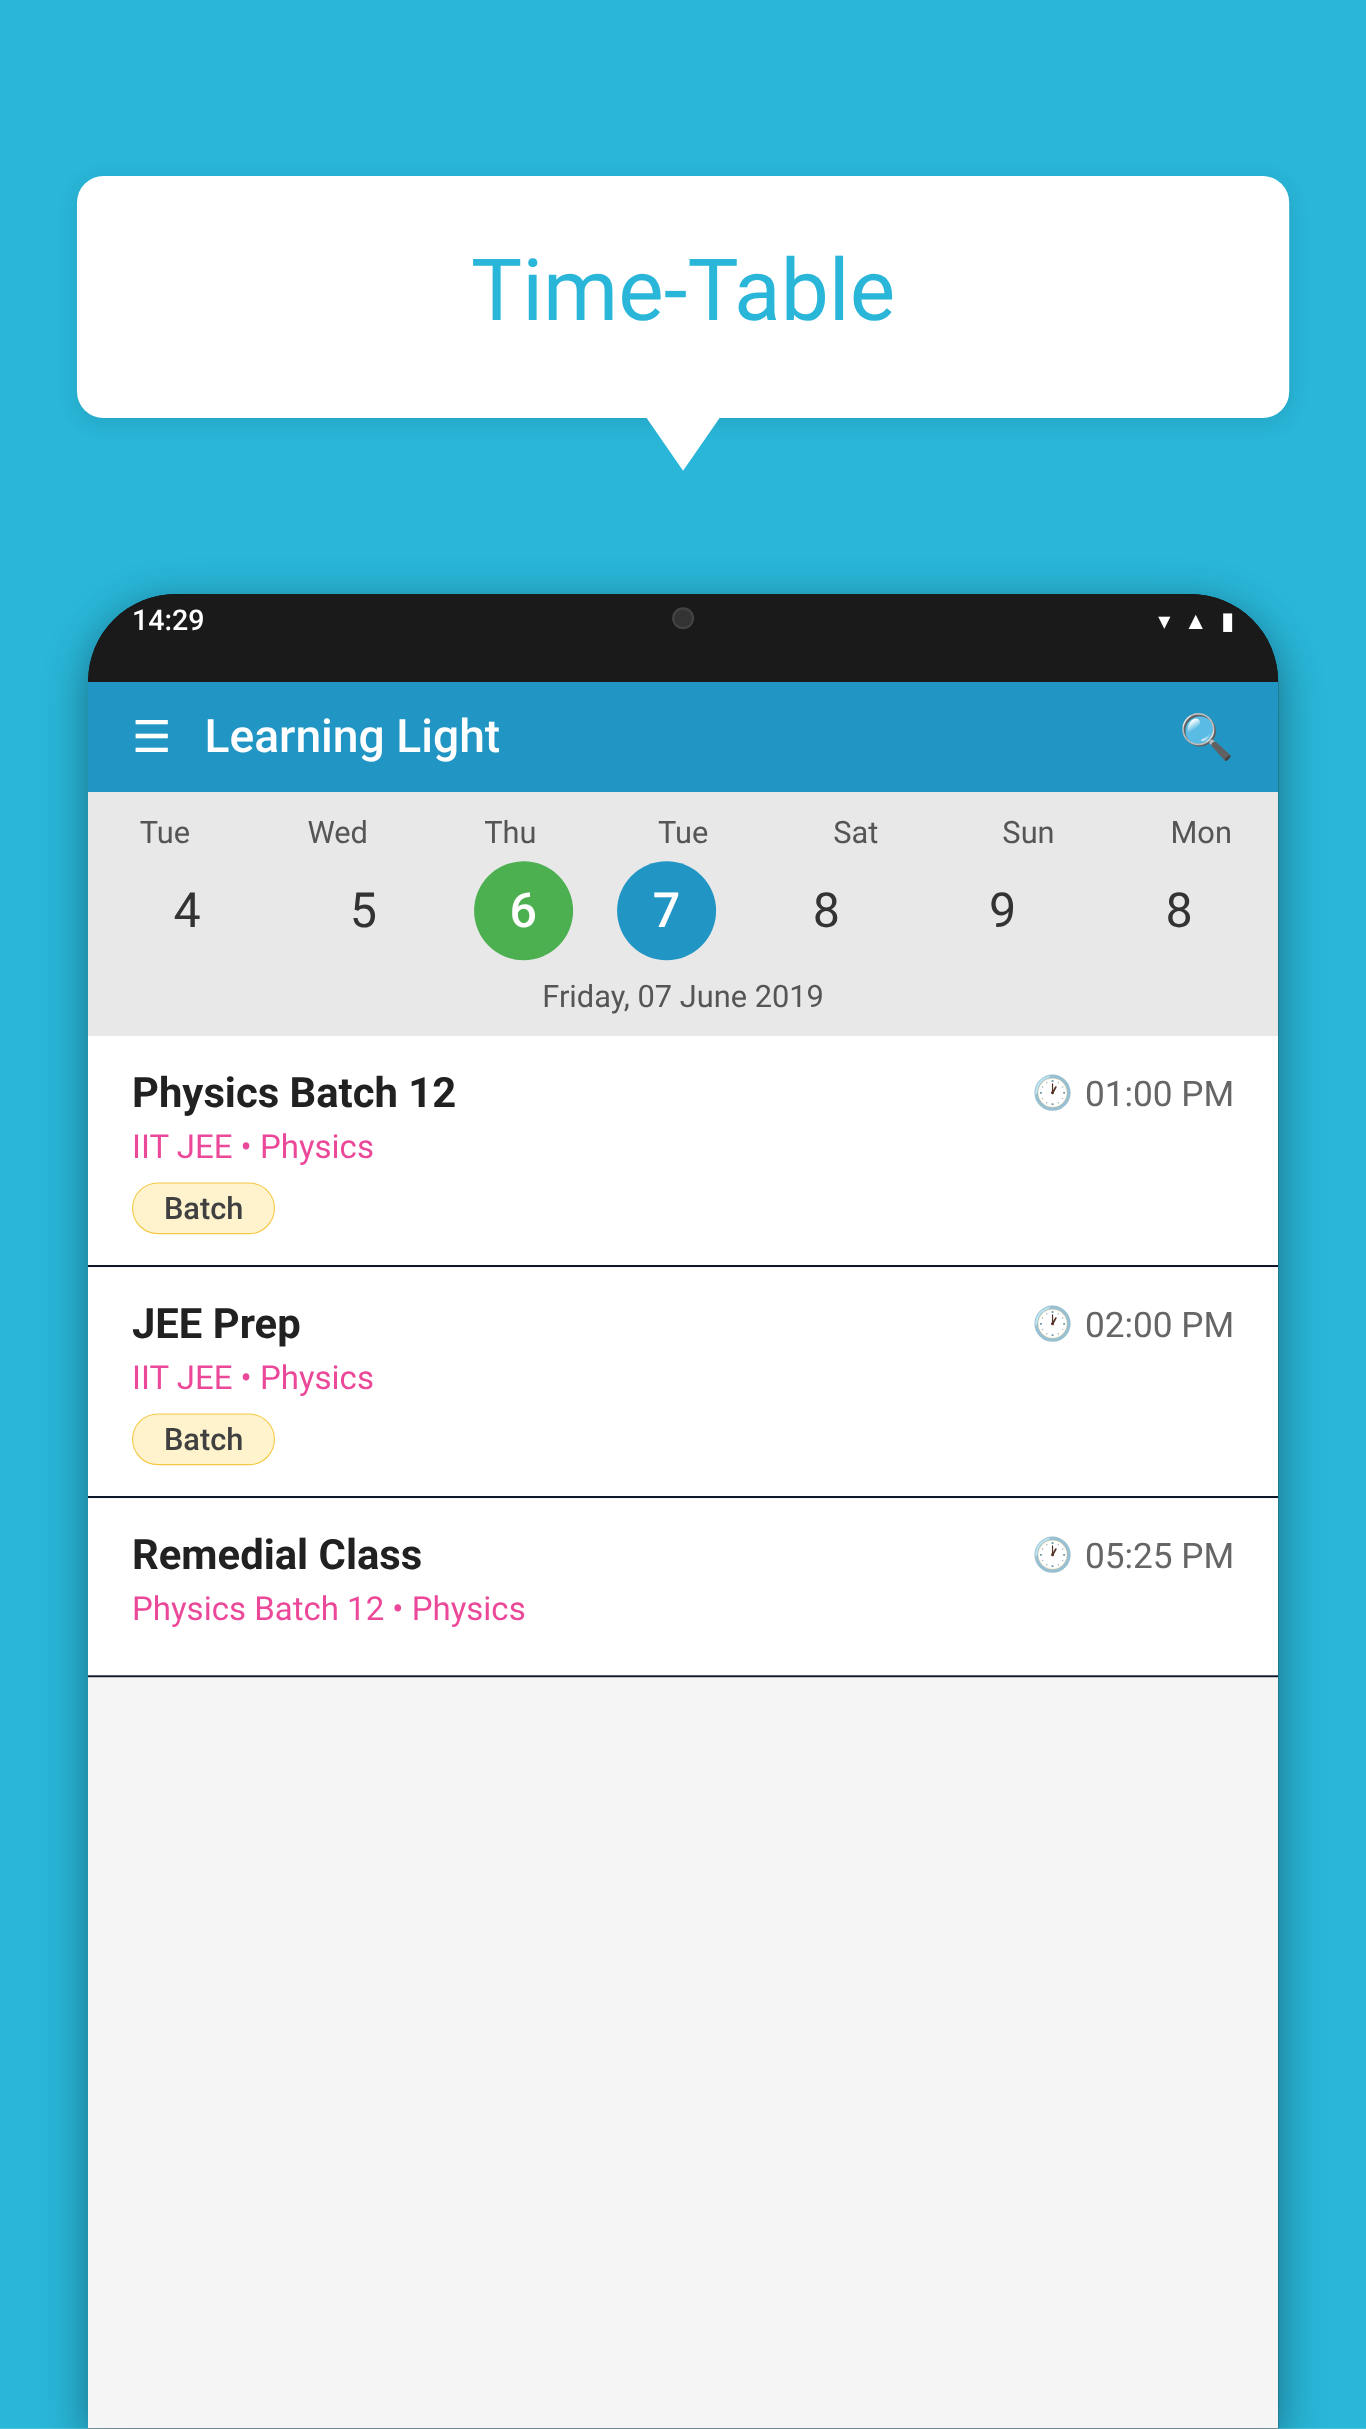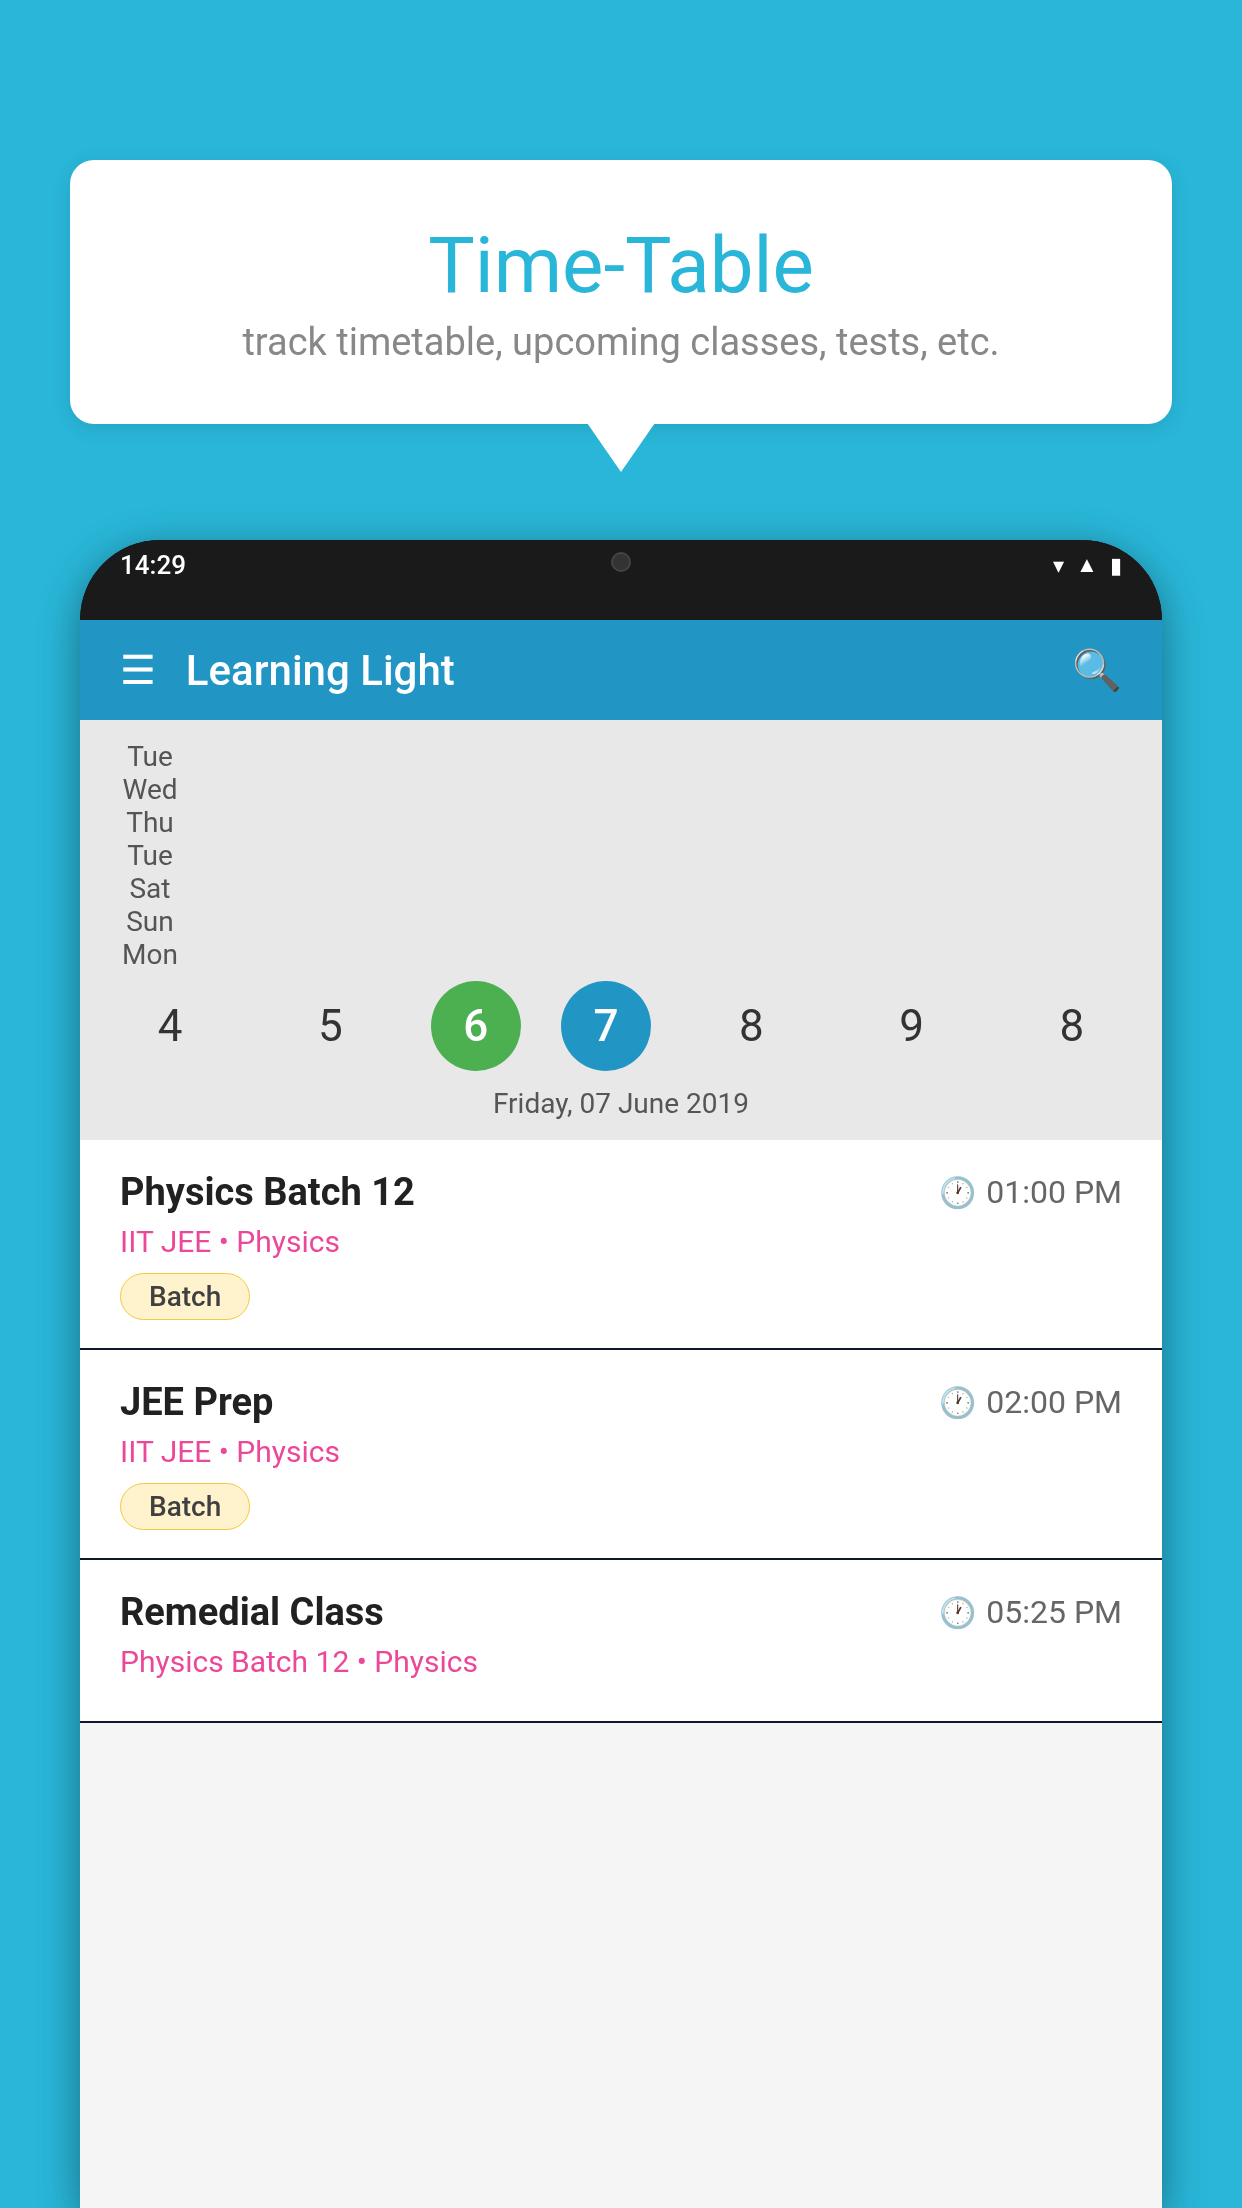--- a/index.html
+++ b/index.html
@@ -184,21 +184,20 @@
     
     .calendar-strip {
       background: #e8e8e8;
       padding: 20px 10px 10px;
     }
 
     .day-headers {
       display: flex;
       justify-content: space-between;
       margin-bottom: 10px;
-      flex-direction: column;
     }
 
     .day-header {
       font-size: 28px;
       color: #555;
       width: 120px;
       text-align: center;
       font-weight: 400;
     }
 
@@ -300,21 +299,20 @@
       font-size: 28px;
       font-weight: 500;
     }
   </style>
 </head>
 <body>
 
 <div class="speech-bubble-container">
   <div class="speech-bubble">
     <div class="bubble-title">Time-Table</div>
-    <div class="bubble-subtitle">track timetable, upcoming classes, tests, etc.</div>
   </div>
 </div>
 
 <div class="phone-mockup">
   <div class="phone-inner">
 
     <div class="phone-bezel-top">
       <div class="status-bar">
         <span class="status-time">14:29</span>
         <div class="status-icons">

